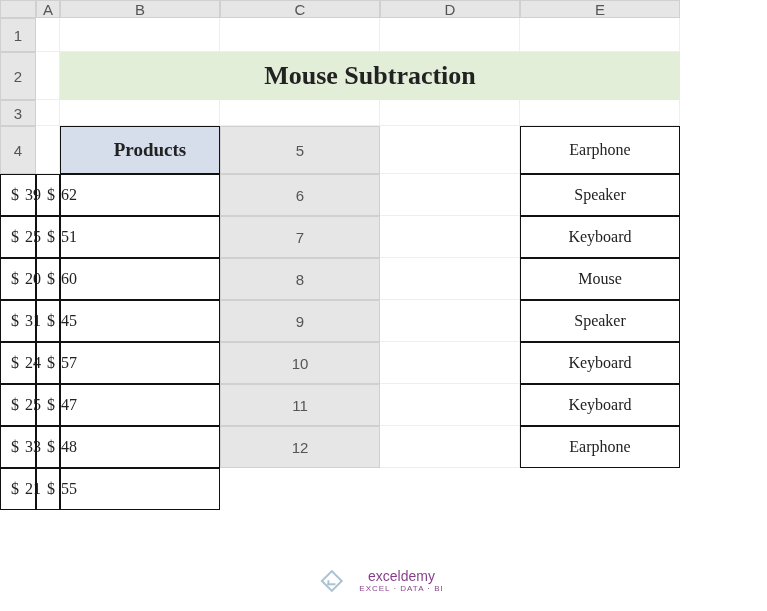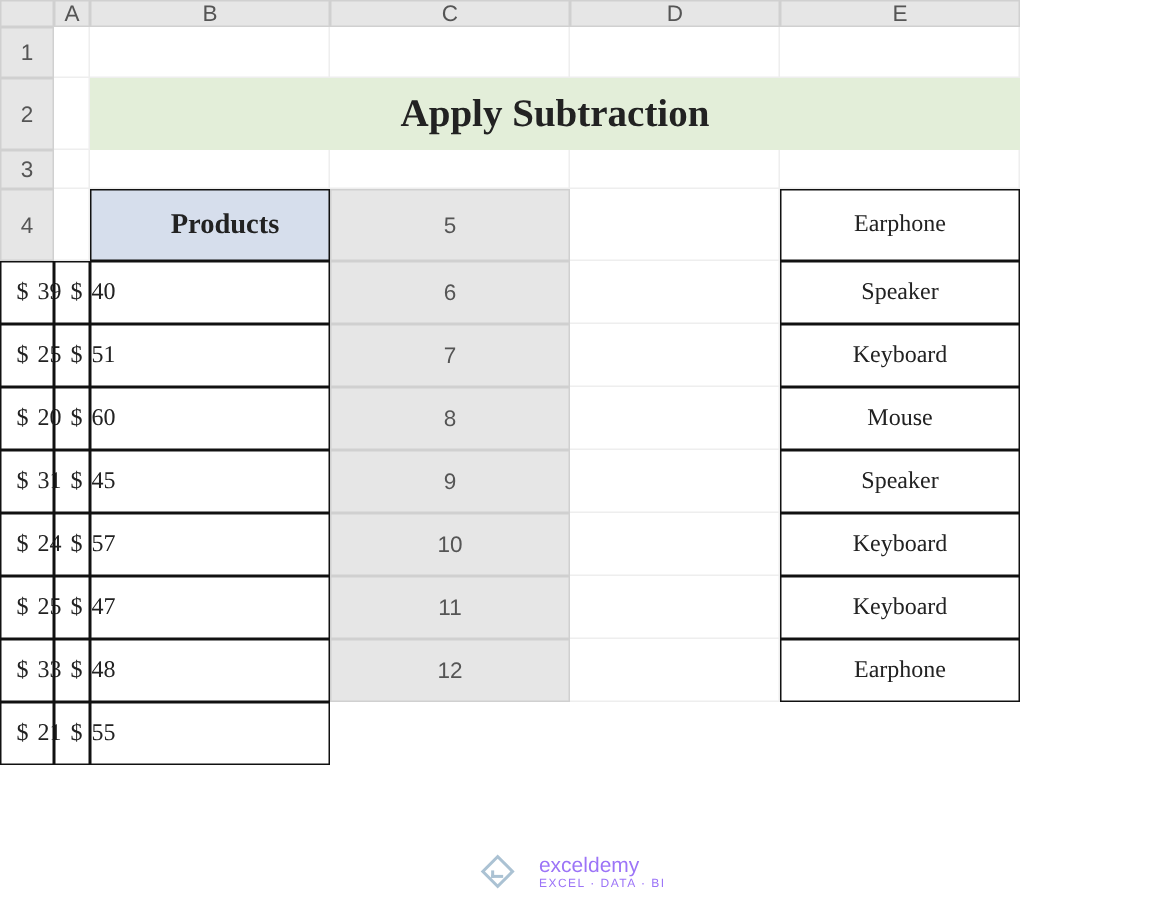--- a/index.html
+++ b/index.html
@@ -67,26 +67,27 @@
     padding: 0 10px 0 10px;
   }
   .money .cur { margin-right: 6px; }
   .watermark {
     position: absolute;
     bottom: 18px;
     left: 50%;
     transform: translateX(-50%);
     font-family: Arial, sans-serif;
     font-size: 14px;
-    color: #8b5cf6;
+    color: #701a75;
     display: flex;
     align-items: center;
     gap: 20px;
     opacity: 0.85;
     pointer-events: none;
+    text-align: center;
   }
   .watermark .wm-sub { font-size: 8px; letter-spacing: 1px; display:block; }
   .wm-icon {
     width: 16px; height: 16px;
     border: 2px solid #9db8cc;
     transform: rotate(45deg);
     position: relative;
   }
   .wm-icon::after {
     content: ""; position: absolute;
@@ -110,21 +111,21 @@
 
   <div class="rowhdr">1</div>
   <div class="empty-cell"></div>
   <div class="empty-cell"></div>
   <div class="empty-cell"></div>
   <div class="empty-cell"></div>
   <div class="empty-cell"></div>
 
   <div class="rowhdr">2</div>
   <div class="empty-cell"></div>
-  <div class="title-cell">Apply Subtraction</div>
+  <div class="title-cell">Mouse Subtraction</div>
 
   <div class="rowhdr">3</div>
   <div class="empty-cell"></div>
   <div class="empty-cell"></div>
   <div class="empty-cell"></div>
   <div class="empty-cell"></div>
   <div class="empty-cell"></div>
 
   <div class="rowhdr">4</div>
   <div class="empty-cell"></div>
@@ -132,21 +133,21 @@
 
   <div class="rowhdr">5</div>
   <div class="empty-cell"></div>
   <div class="td">Earphone</div>
   <div class="td money">
       <span class="cur">$</span>
       <span>39</span>
     </div>
   <div class="td money">
       <span class="cur">$</span>
-      <span>40</span>
+      <span>62</span>
     </div>
   <div class="td"></div>
 
   <div class="rowhdr">6</div>
   <div class="empty-cell"></div>
   <div class="td">Speaker</div>
   <div class="td money">
       <span class="cur">$</span>
       <span>25</span>
     </div>

